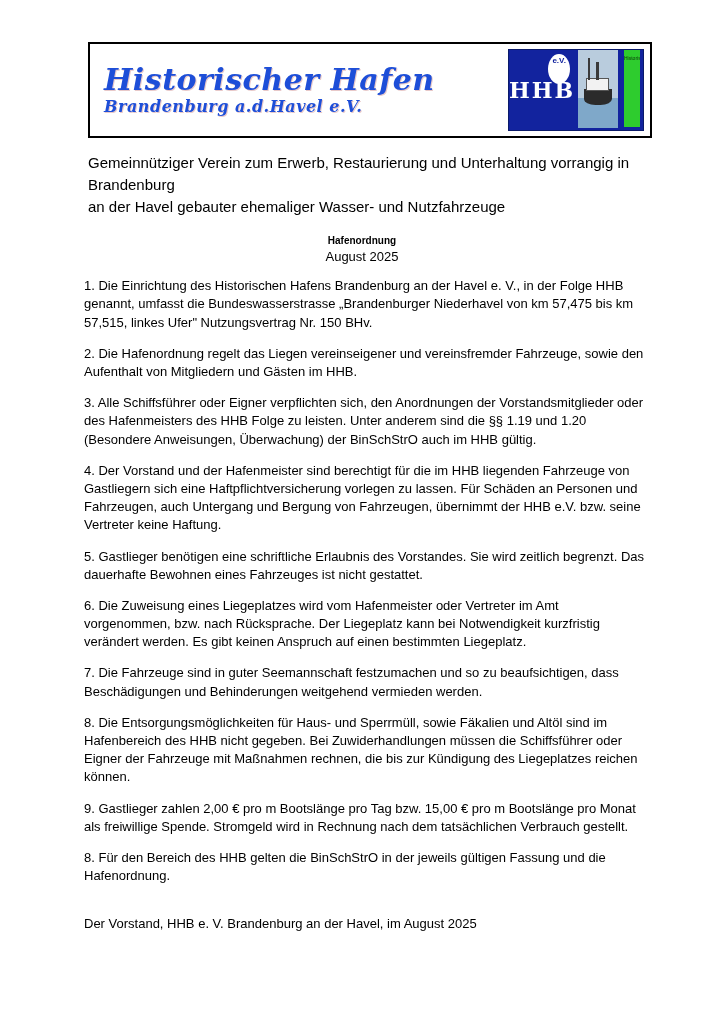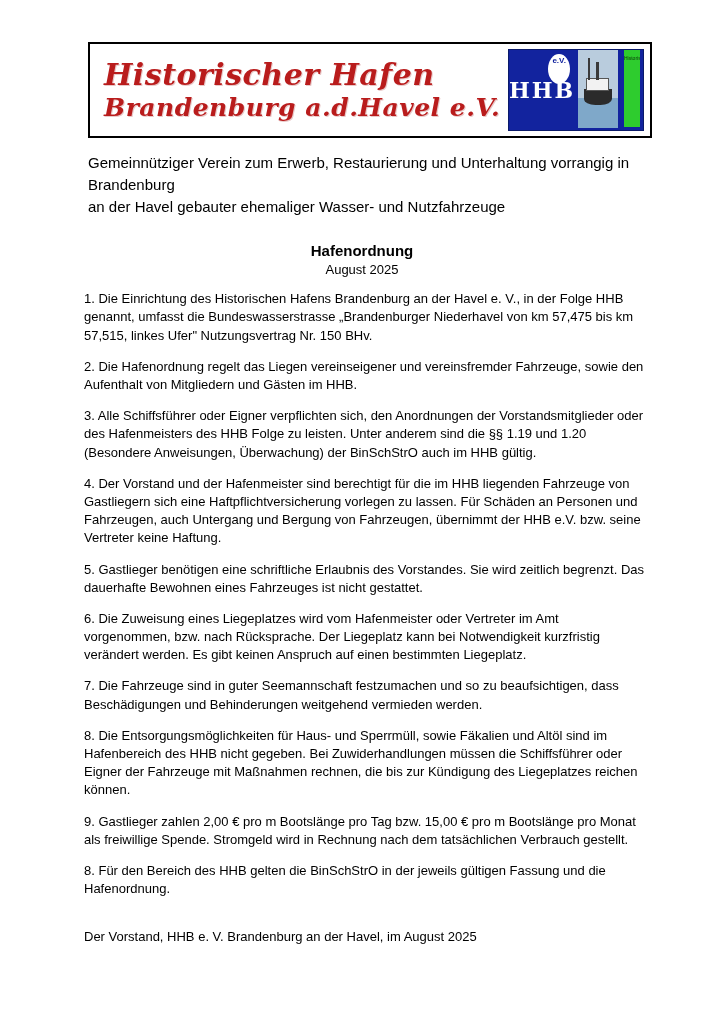--- a/index.html
+++ b/index.html
@@ -35,33 +35,33 @@
   .logo-text {
     flex: 1 1 auto;
     display: flex;
     flex-direction: column;
     justify-content: center;
     padding-left: 14px;
     overflow: hidden;
   }
   .logo-line1, .logo-line2 {
     font-family: "DejaVu Serif", serif;
-    color: #b91c1c;
+    color: #1d4ed8;
     font-weight: bold;
     letter-spacing: 0.5px;
     white-space: nowrap;
     line-height: 1.05;
     text-shadow: 1px 1px 0 #e8c9c9;
   }
   .logo-line1 {
     font-size: 30px;
     font-style: italic;
   }
   .logo-line2 {
-    font-size: 25px;
+    font-size: 16px;
     font-style: italic;
     margin-top: 4px;
   }
   .logo-emblem {
     flex: 0 0 136px;
     margin: 5px 6px 5px 0;
     border: 1px solid #0a1a6a;
     background: #12239e;
     position: relative;
     box-sizing: border-box;
@@ -159,23 +159,23 @@
   
   .subtitle {
     margin: 14px 72px 0 88px;
     text-align: left;
     font-size: 15px;
     line-height: 1.45;
   }
 
   
   .doc-title {
-    margin-top: 25px;
-    text-align: center;
-    font-size: 15px;
+    margin-top: 18px;
+    text-align: center;
+    font-size: 10px;
     font-weight: bold;
   }
   .doc-date {
     margin-top: 3px;
     text-align: center;
     font-size: 13px;
   }
 
   
   .body-wrap {

